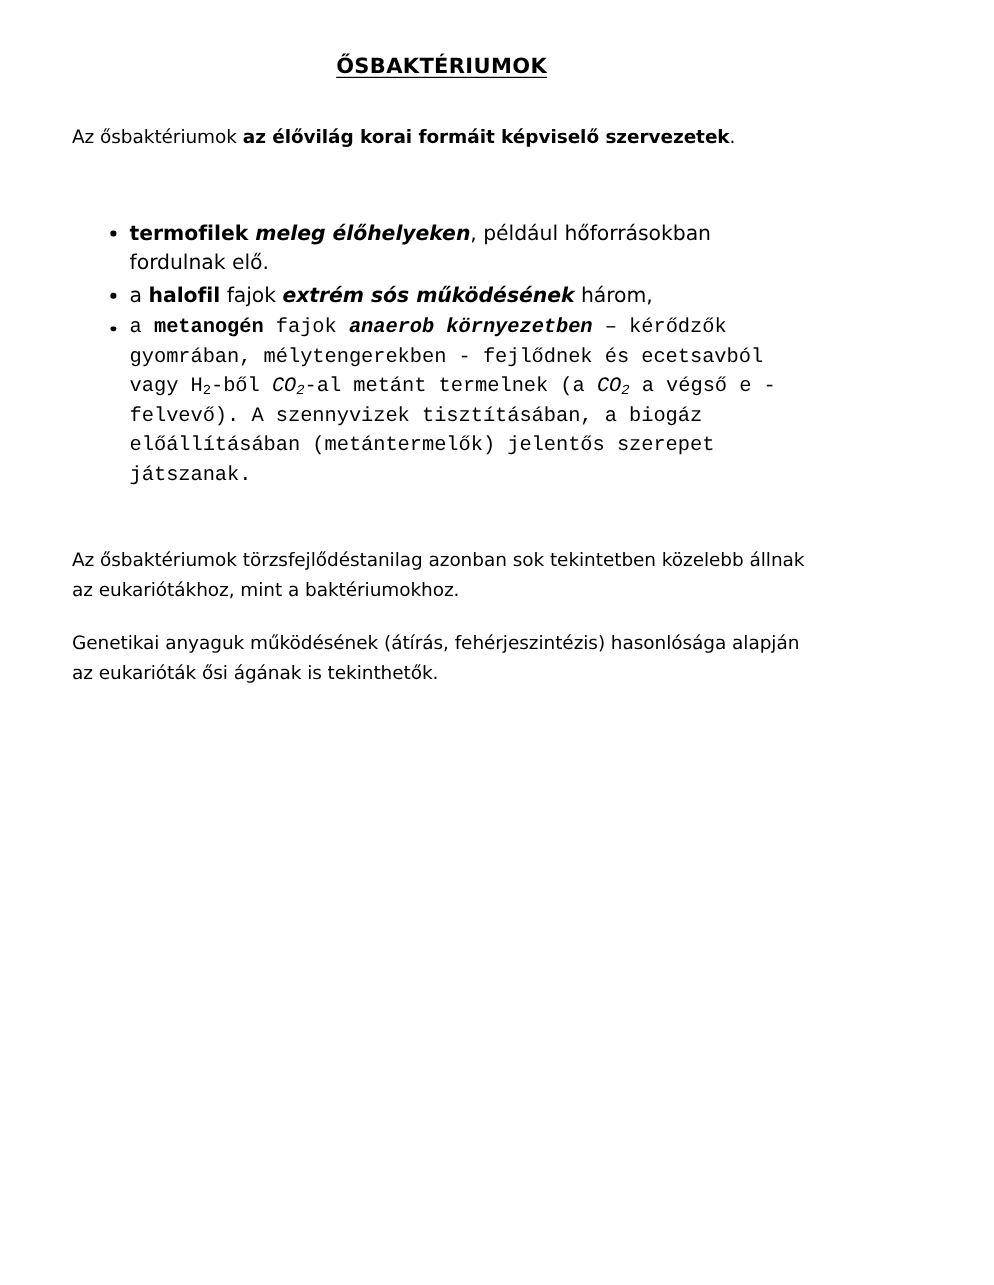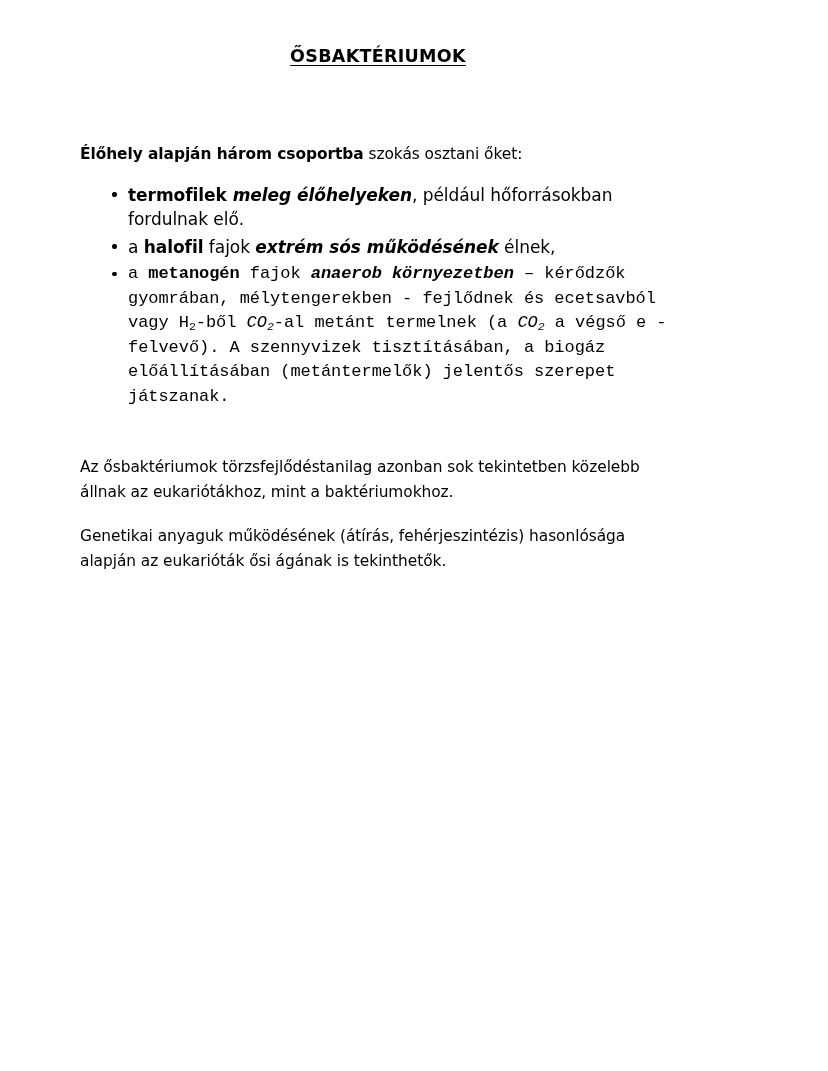--- a/index.html
+++ b/index.html
@@ -18,21 +18,21 @@
   }
 
   .page {
     position: absolute;
     left: 0;
     top: 0;
     width: 724px;
     height: 1071px;
     background: #ffffff;
     box-sizing: border-box;
-    padding: 44px 48px 0 80px;
+    padding: 44px 48px 0 60px;
   }
 
   
   .doc-title {
     text-align: center;
     font-size: 17.5px;
     font-weight: bold;
     letter-spacing: 0.3px;
     text-decoration: underline;
     text-underline-offset: 3px;
@@ -98,40 +98,40 @@
 </style>
 </head>
 <body>
 
 <div class="page">
 
   <h1 class="doc-title">ŐSBAKTÉRIUMOK</h1>
 
   <div class="gap-xl"></div>
 
+  <p class="para"><span>Az ősbaktériumok </span><b>az élővilág korai formáit képviselő szervezetek</b><span>.</span></p>
 
   <div class="gap-lg"></div>
 
 
   <div class="gap-lg"></div>
 
-  <p class="para"><b>Élőhely alapján három csoportba</b><span> szokás osztani őket:</span></p>
 
   <div class="gap-md"></div>
 
   <ul class="bullets">
 
     <li class="bullet-item">
       <span class="bullet-dot"></span>
       <span class="bullet-text"><b>termofilek </b><span class="bi">meleg élőhelyeken</span><span>, például hőforrásokban fordulnak elő.</span></span>
     </li>
 
     <li class="bullet-item">
       <span class="bullet-dot"></span>
-      <span class="bullet-text"><span>a </span><b>halofil</b><span> fajok </span><span class="bi">extrém sós működésének</span><span> élnek,</span></span>
+      <span class="bullet-text"><span>a </span><b>halofil</b><span> fajok </span><span class="bi">extrém sós működésének</span><span> három,</span></span>
     </li>
 
     <li class="bullet-item">
       <span class="bullet-dot"></span>
       <span class="bullet-text"><span>a </span><b>metanogén</b><span> fajok </span><span class="bi">anaerob környezetben</span><span> – kérődzők gyomrában, mélytengerekben - fejlődnek és ecetsavból vagy H</span><sub>2</sub><span>-ből </span><i>CO</i><i><sub>2</sub></i><span>-al metánt termelnek (a </span><i>CO</i><i><sub>2</sub></i><span> a végső e -  felvevő). A szennyvizek tisztításában, a biogáz előállításában (metántermelők) jelentős szerepet játszanak.</span></span>
     </li>
 
   </ul>
 
   <div class="gap-lg"></div>

